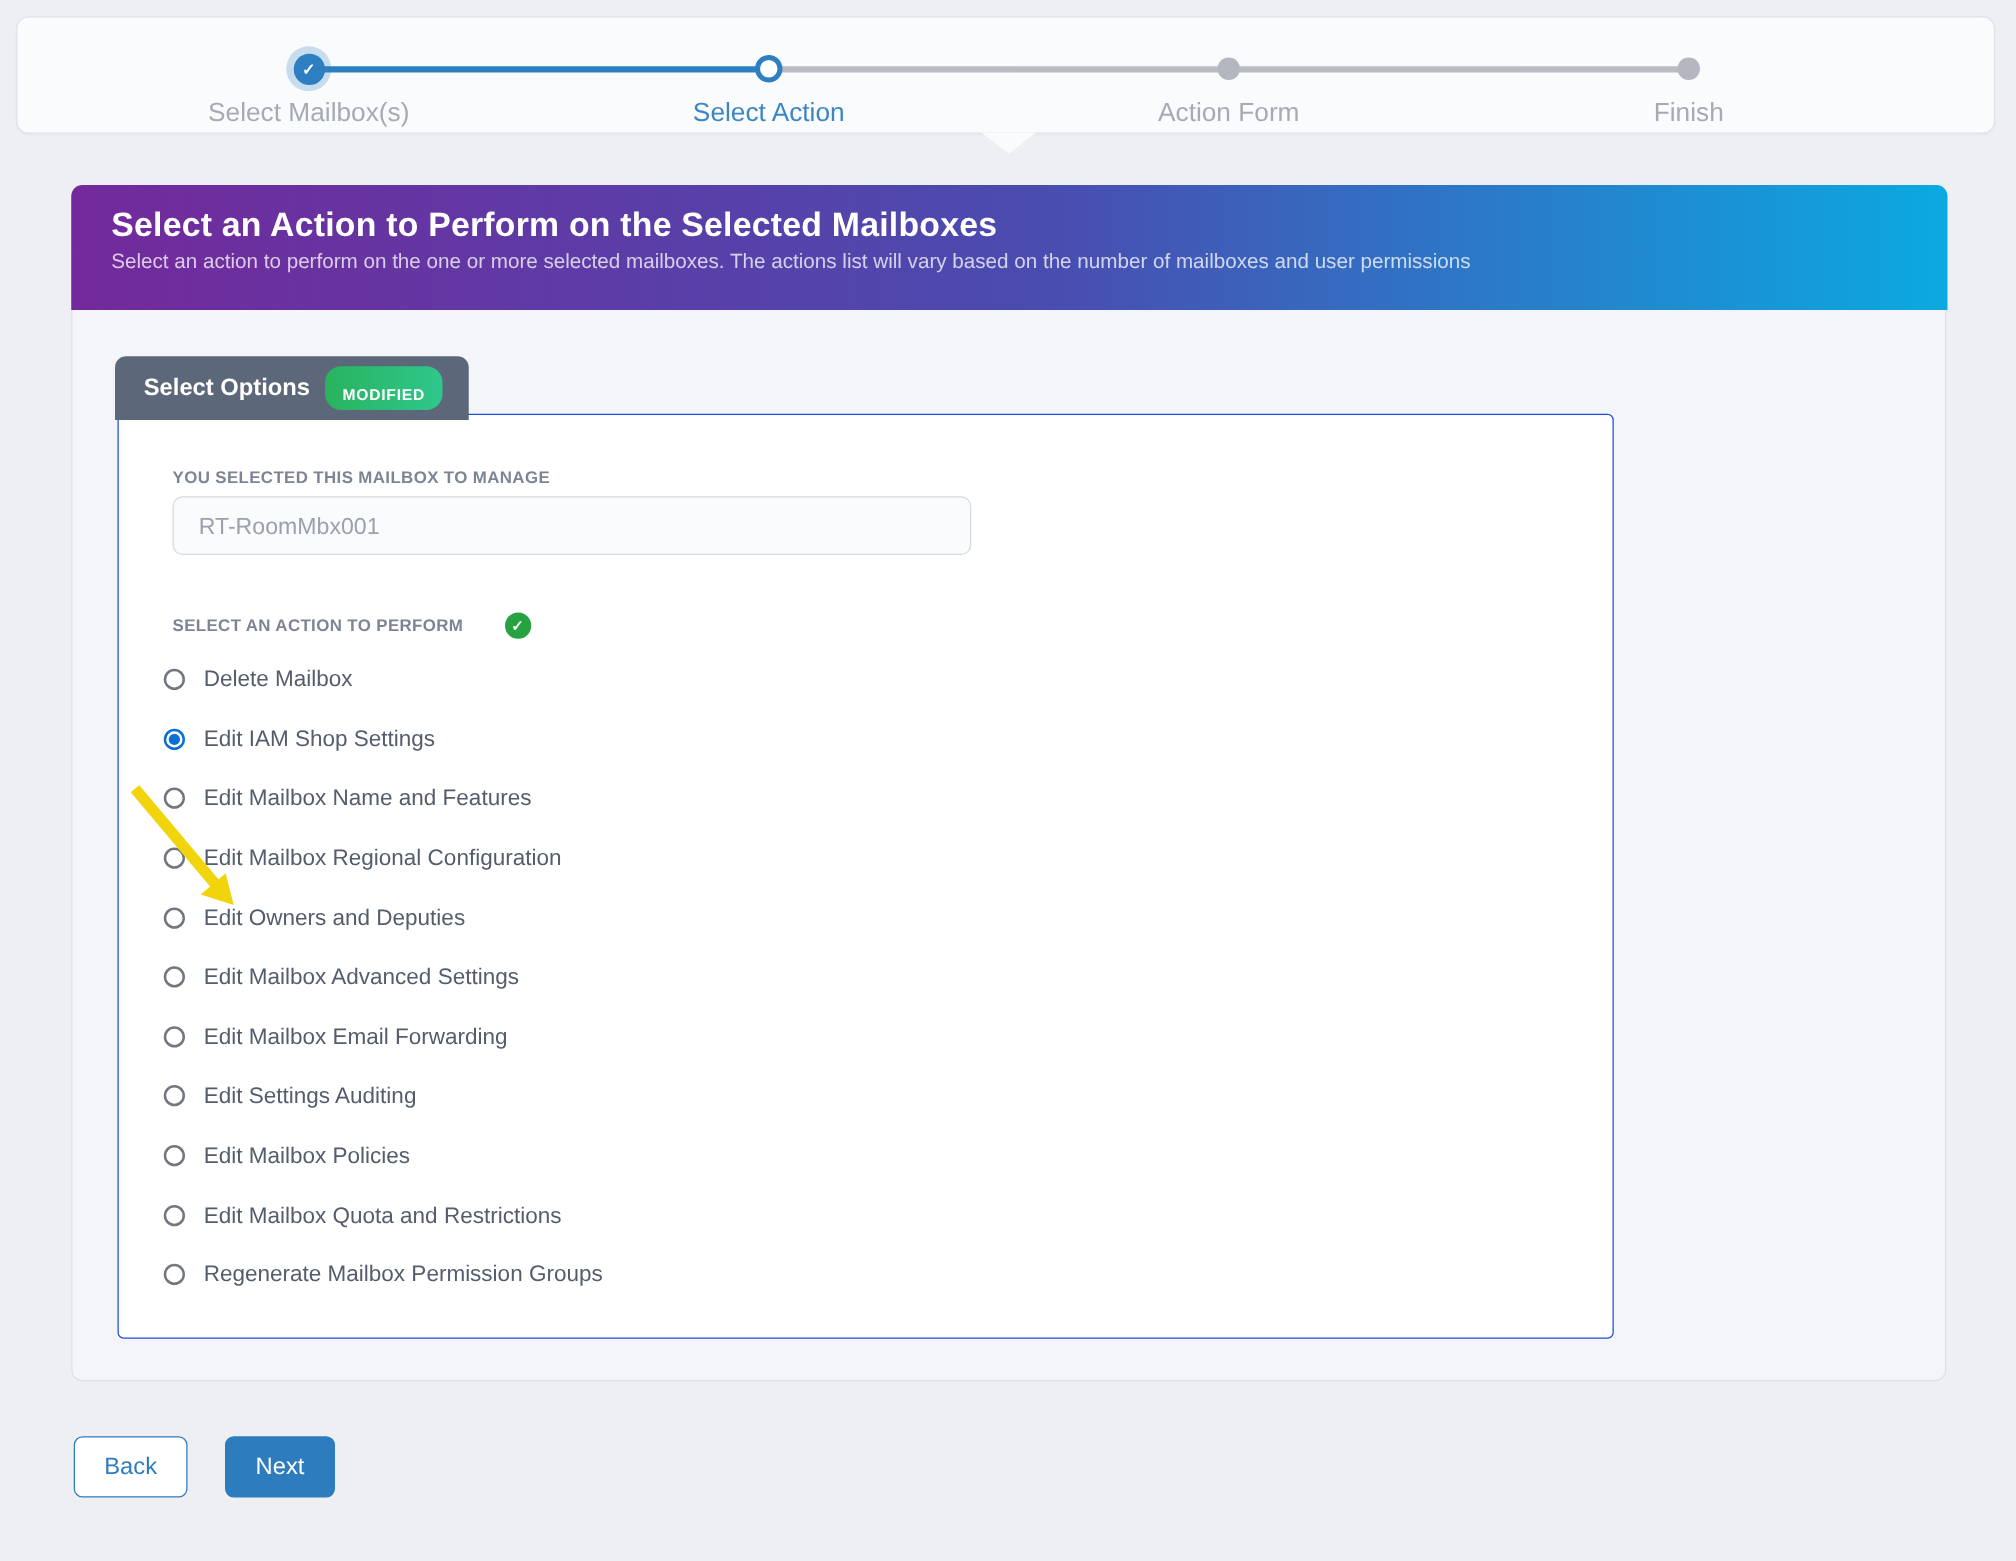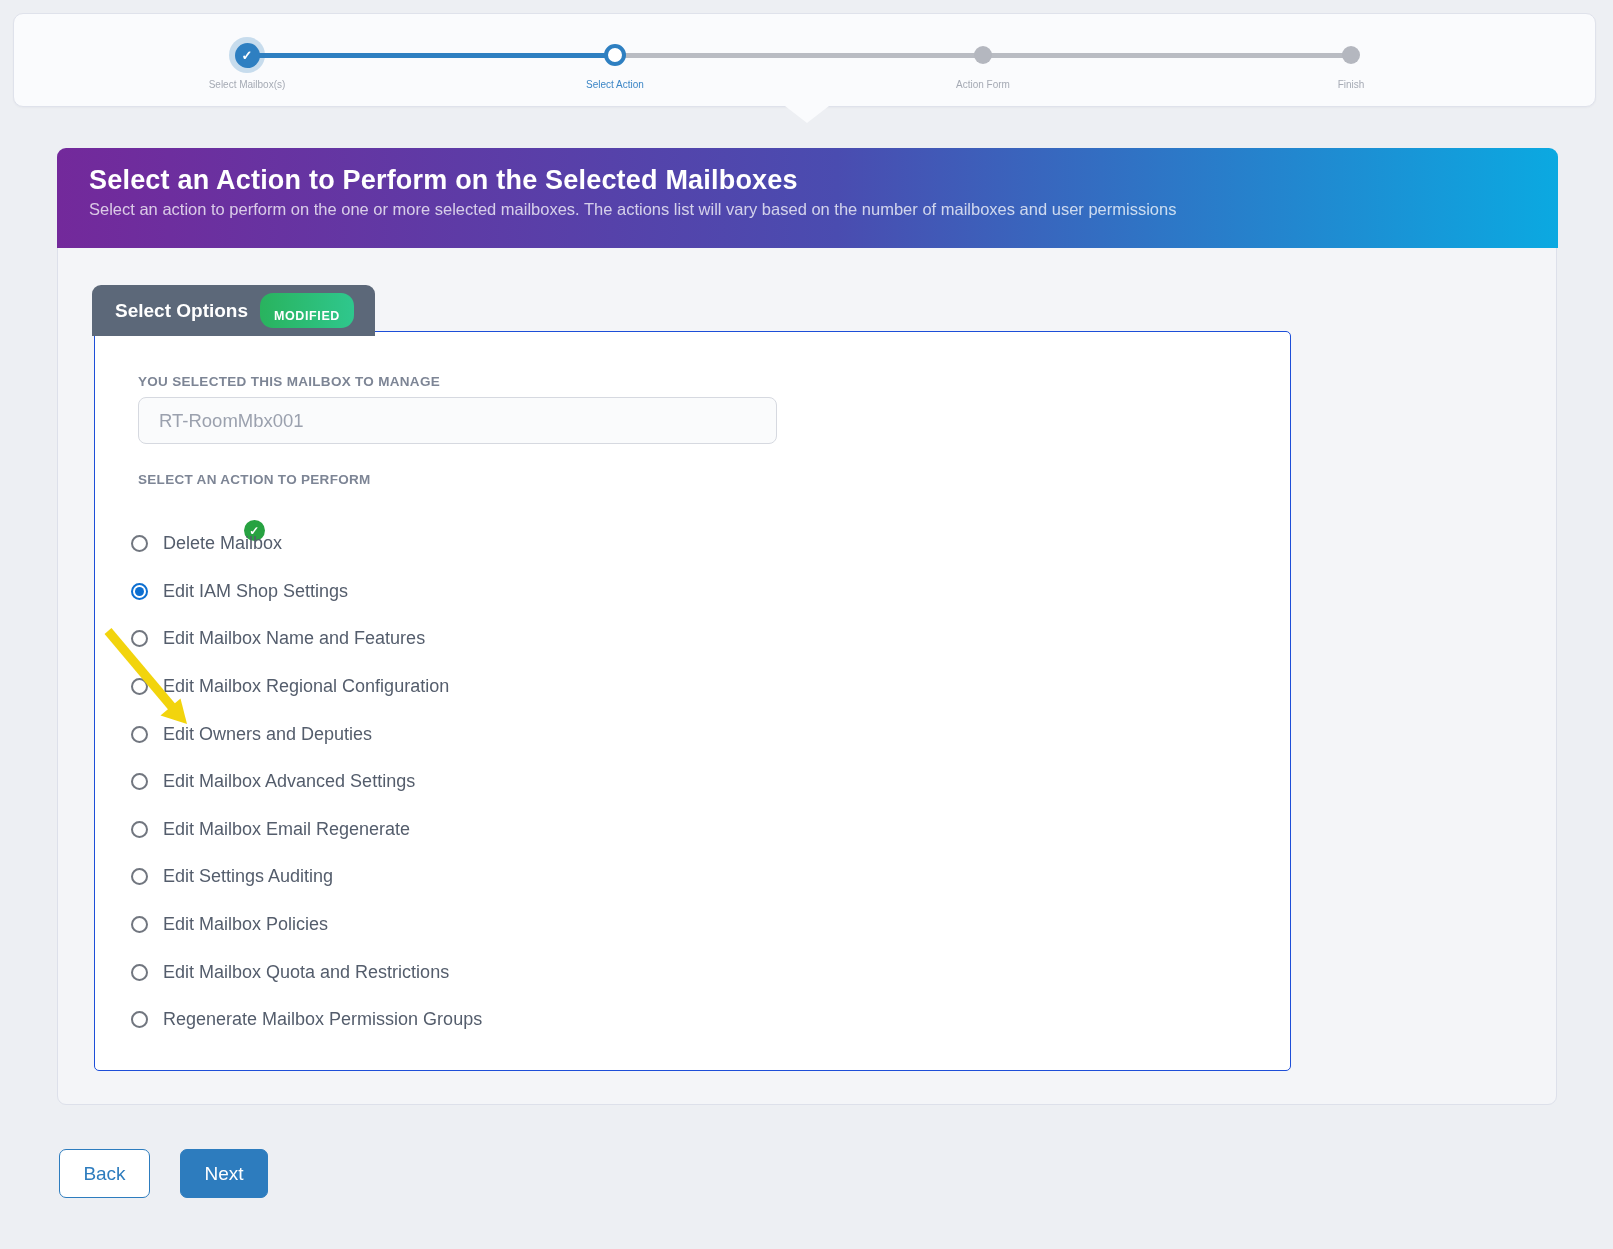--- a/index.html
+++ b/index.html
@@ -23,21 +23,21 @@
     border-left:22px solid transparent; border-right:22px solid transparent;
     border-top:17px solid #fafbfd;
   }
   .stepper-line { position:absolute; top:39px; height:5px; border-radius:3px; }
   .line-completed { left:233px; width:368px; background:#2e7fc1; }
   .line-pending   { left:601px; width:736px; background:#b9bcc3; }
   .step { position:absolute; top:0; width:0; }
   .step .dot-wrap { position:absolute; left:0; top:41px; transform:translate(-50%,-50%); }
   .step-label {
     position:absolute; top:65px; left:0; transform:translateX(-50%);
-    white-space:nowrap; font-size:10px; color:#a5aab4;
+    white-space:nowrap; font-size:21px; color:#a5aab4;
   }
   .step.active .step-label { color:#3c86c6; }
   .halo {
     width:36px; height:36px; border-radius:50%;
     background:rgba(46,127,193,0.25);
     display:flex; align-items:center; justify-content:center;
   }
   .dot-completed {
     width:25px; height:25px; border-radius:50%; background:#2e7fc1;
     color:#fff; font-size:13px; font-weight:bold;
@@ -84,22 +84,22 @@
     color:#7d8595; letter-spacing:0.3px;
   }
   .mailbox-label { top:42px; }
   .mailbox-input {
     position:absolute; left:43px; top:65px; width:639px; height:47px;
     background:#fafbfc; border:1px solid #d6d9e0; border-radius:8px;
     color:#9ba1ae; font-size:18.5px; padding:0 20px;
     font-family:"Liberation Sans", sans-serif; outline:none;
   }
   .action-label-row {
-    position:absolute; left:43px; top:140px;
-    display:flex; align-items:center; gap:33px;flex-direction:column;
+    position:absolute; left:43px; top:158px;
+    display:flex; align-items:center; gap:33px;
   }
   .check-icon {
     width:21px; height:21px; border-radius:50%; background:#27a241;
     color:#fff; font-size:12px; font-weight:bold;
     display:flex; align-items:center; justify-content:center;
   }
 
   .options-list { position:absolute; left:36px; top:188px; right:40px; }
   .option-row {
     height:47.6px; display:flex; align-items:center; gap:15px;
@@ -215,21 +215,21 @@
           <div class="option-row">
     <span class="radio"></span>
     <span class="option-label">Edit Owners and Deputies</span>
   </div>
           <div class="option-row">
     <span class="radio"></span>
     <span class="option-label">Edit Mailbox Advanced Settings</span>
   </div>
           <div class="option-row">
     <span class="radio"></span>
-    <span class="option-label">Edit Mailbox Email Regenerate</span>
+    <span class="option-label">Edit Mailbox Email Forwarding</span>
   </div>
           <div class="option-row">
     <span class="radio"></span>
     <span class="option-label">Edit Settings Auditing</span>
   </div>
           <div class="option-row">
     <span class="radio"></span>
     <span class="option-label">Edit Mailbox Policies</span>
   </div>
           <div class="option-row">

